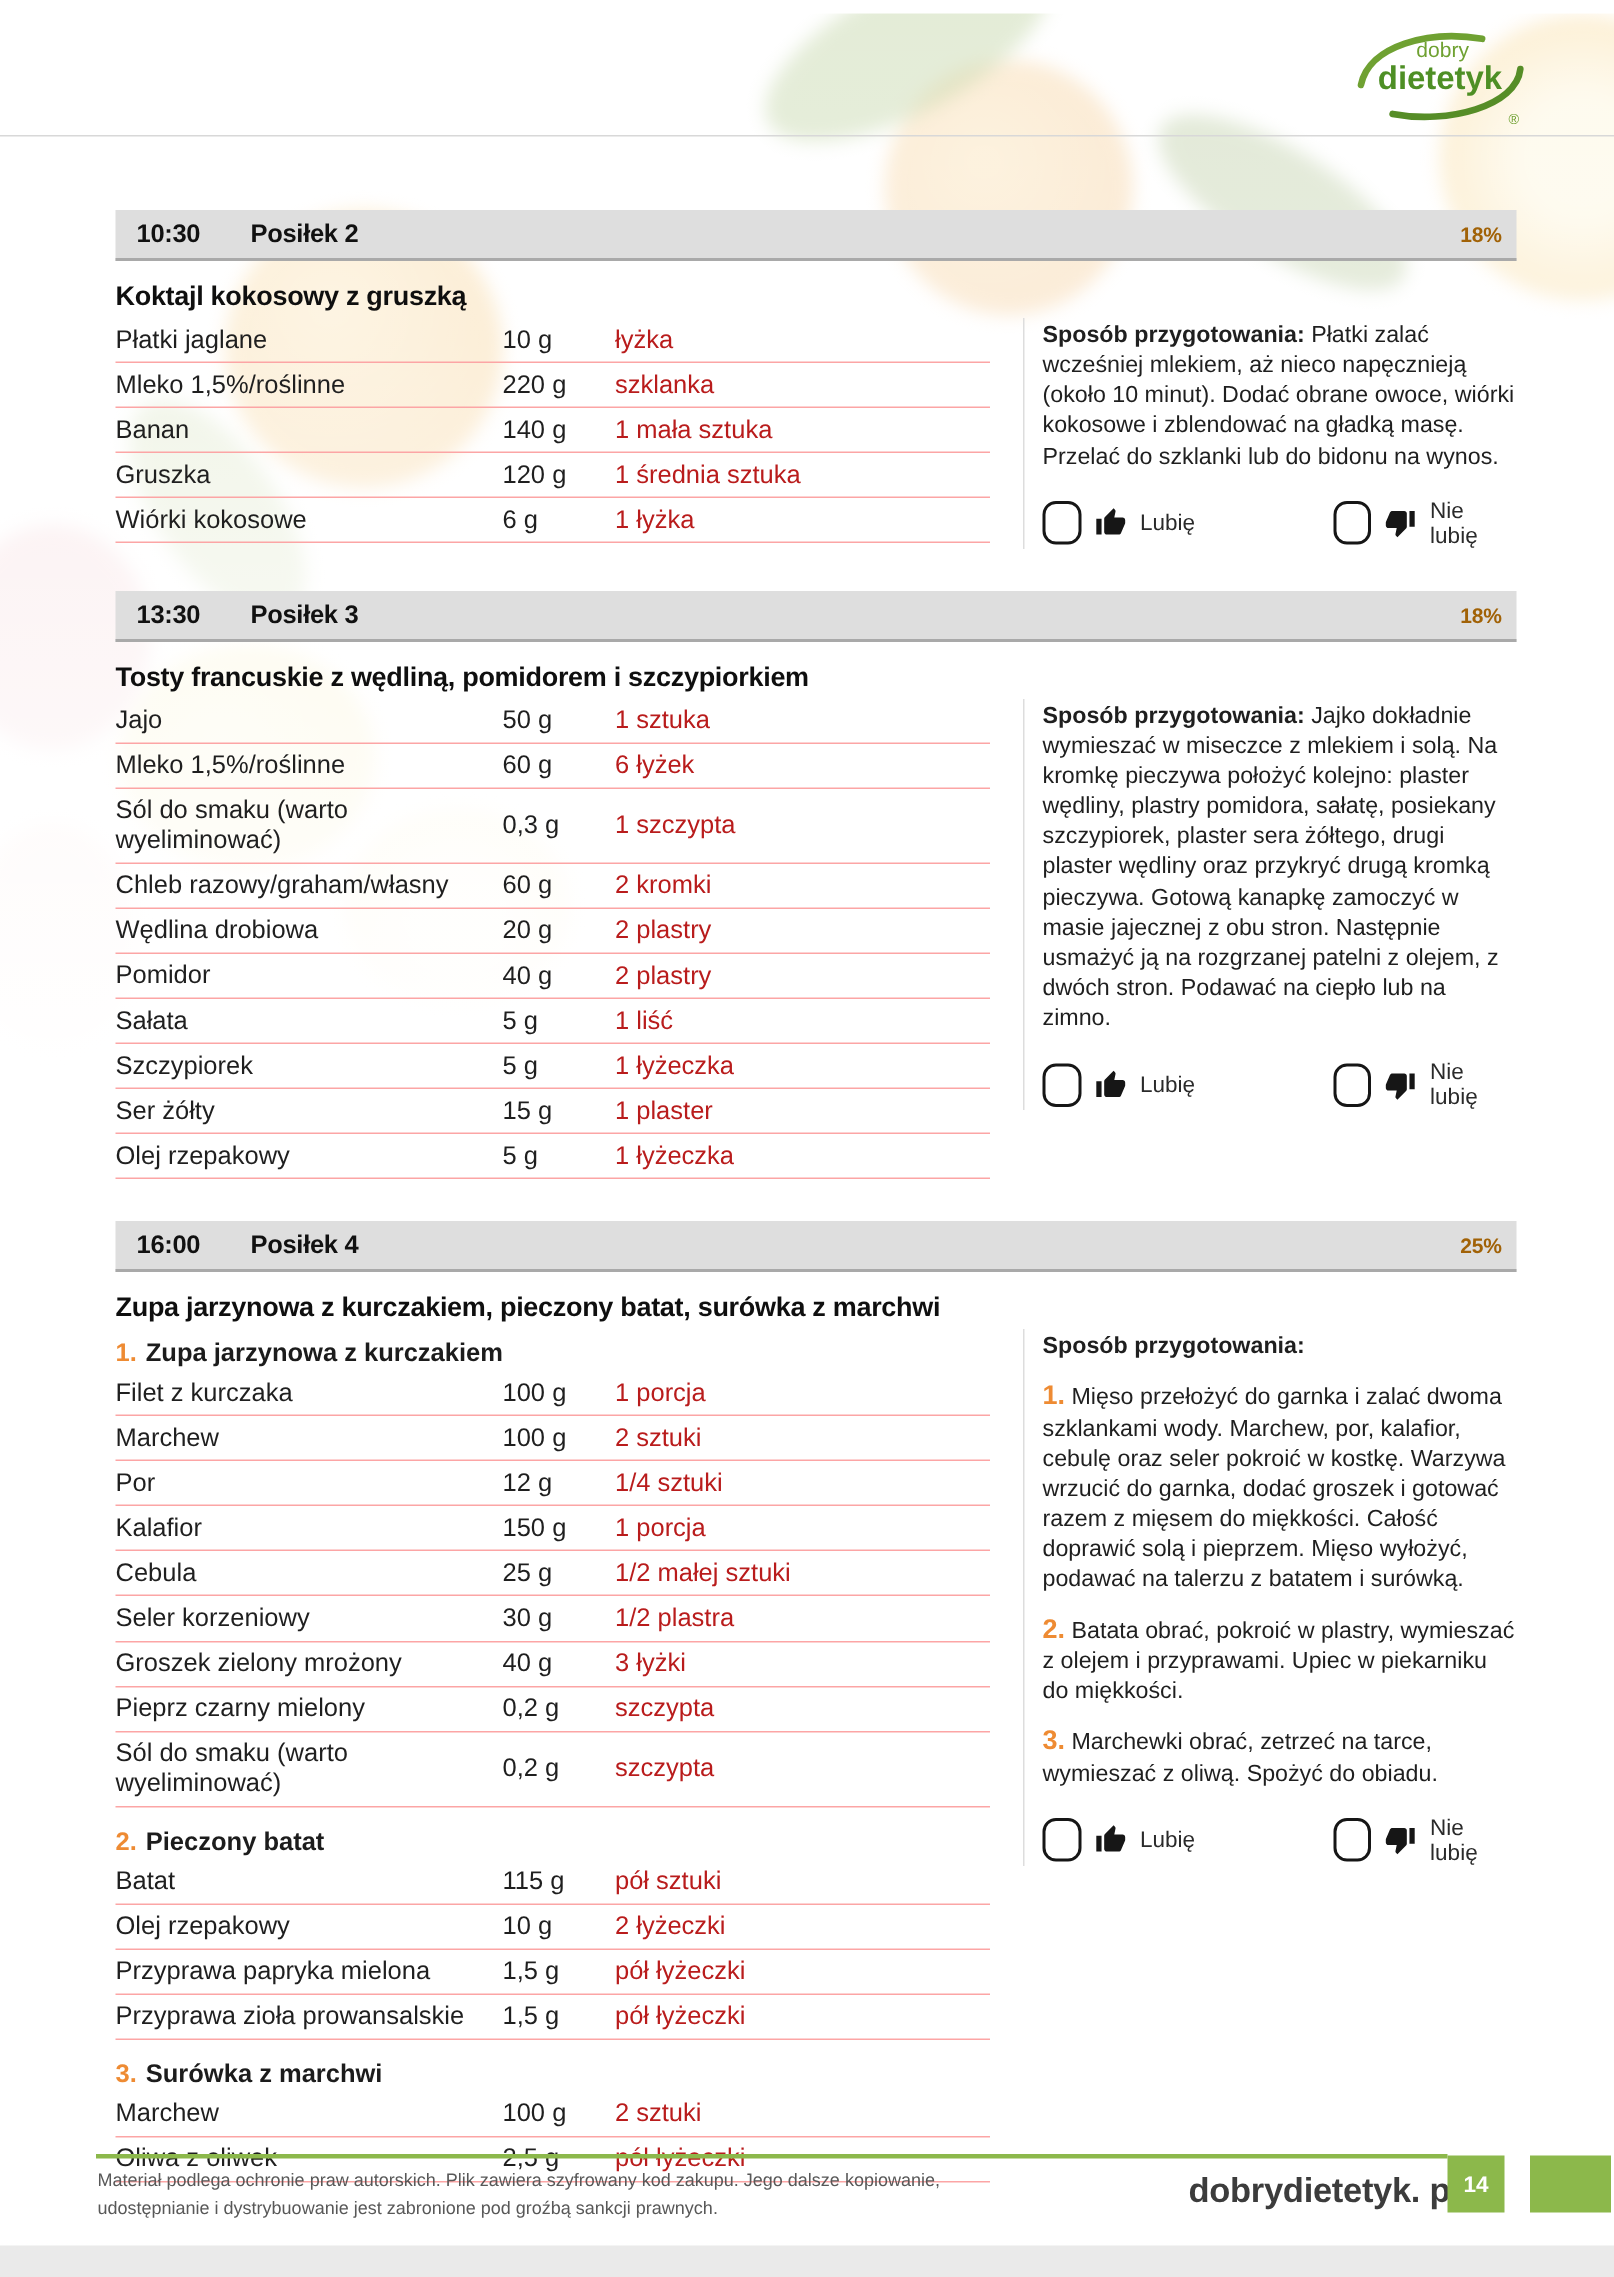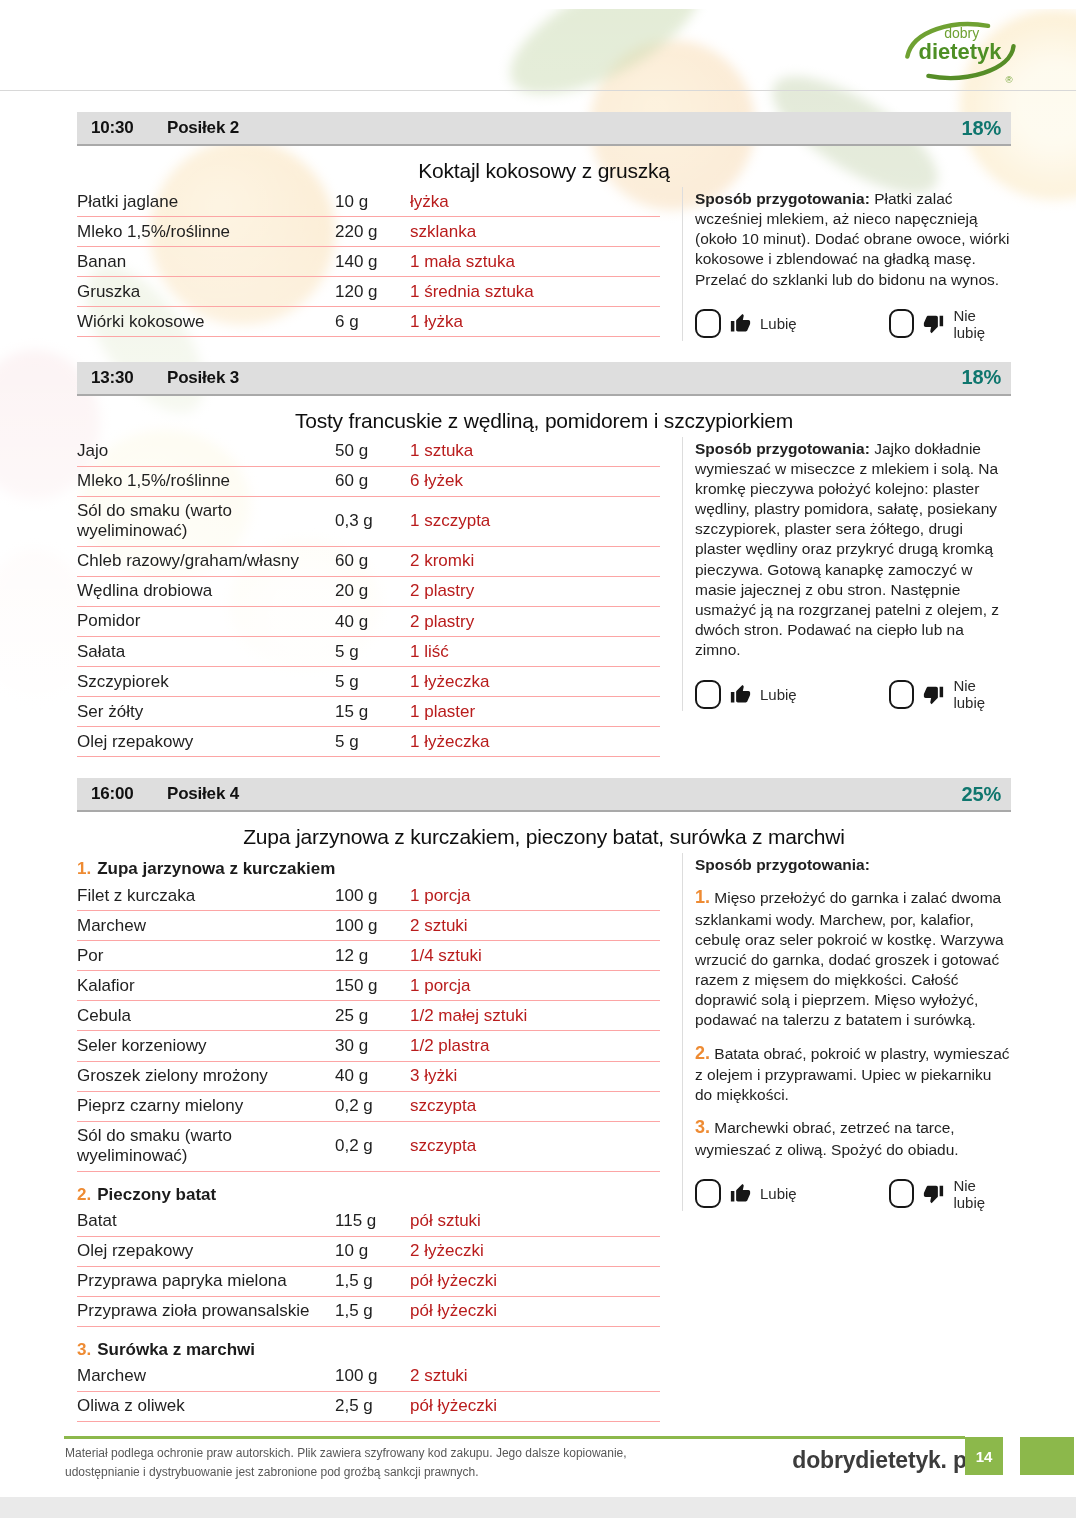--- a/index.html
+++ b/index.html
@@ -25,27 +25,27 @@
 
   .top-line{position:absolute;left:0;top:90px;width:100%;height:1px;background:#d8d8d8;}
   .right-edge{position:absolute;right:1px;top:91px;bottom:21px;width:1px;background:#e4e4e4;}
   .bottom-strip{position:absolute;left:0;bottom:0;width:100%;height:21px;background:#eaeaea;}
 
   
   .logo{position:absolute;top:18px;right:80px;width:128px;height:72px;}
 
   
   .content{position:absolute;top:112px;left:77px;width:934px;}
-  .meal{margin-bottom:21px;}
+  .meal{margin-bottom:21px;margin-top:28px;}
   .meal-bar{display:flex;align-items:center;height:32px;background:#dedede;border-bottom:2px solid #a9a9a9;
             font-size:17px;font-weight:700;letter-spacing:-.2px;}
   .meal-time{width:76px;padding-left:14px;color:#111;}
   .meal-label{flex:1;color:#111;}
-  .meal-percent{padding-right:10px;color:#0f766e;font-size:20px;text-align:right;}
-  .meal-title{margin:13px 0 4px 0;font-size:21px;font-weight:400;letter-spacing:-.2px;color:#0f0f0f;text-align:center;}
+  .meal-percent{padding-right:10px;color:#a16207;font-size:14px;text-align:right;}
+  .meal-title{margin:13px 0 4px 0;font-size:18px;font-weight:700;letter-spacing:-.2px;color:#0f0f0f;}
   .meal-body{display:flex;align-items:flex-start;}
   .ingredients{width:583px;flex:none;}
   .recipe{flex:1;margin-left:22px;border-left:1.5px solid #ddd;padding-left:12px;min-height:40px;}
 
   .group-header{margin:13px 0 2px 0;font-size:17px;font-weight:700;color:#1c1c1c;}
   .group-header:first-child{margin-top:6px;}
   .group-num{color:#ee8b33;margin-right:6px;}
 
   .ing-row{display:grid;grid-template-columns:258px 75px 1fr;align-items:center;
            border-bottom:1px solid #fca5a5;padding:4.5px 0;min-height:18px;}

